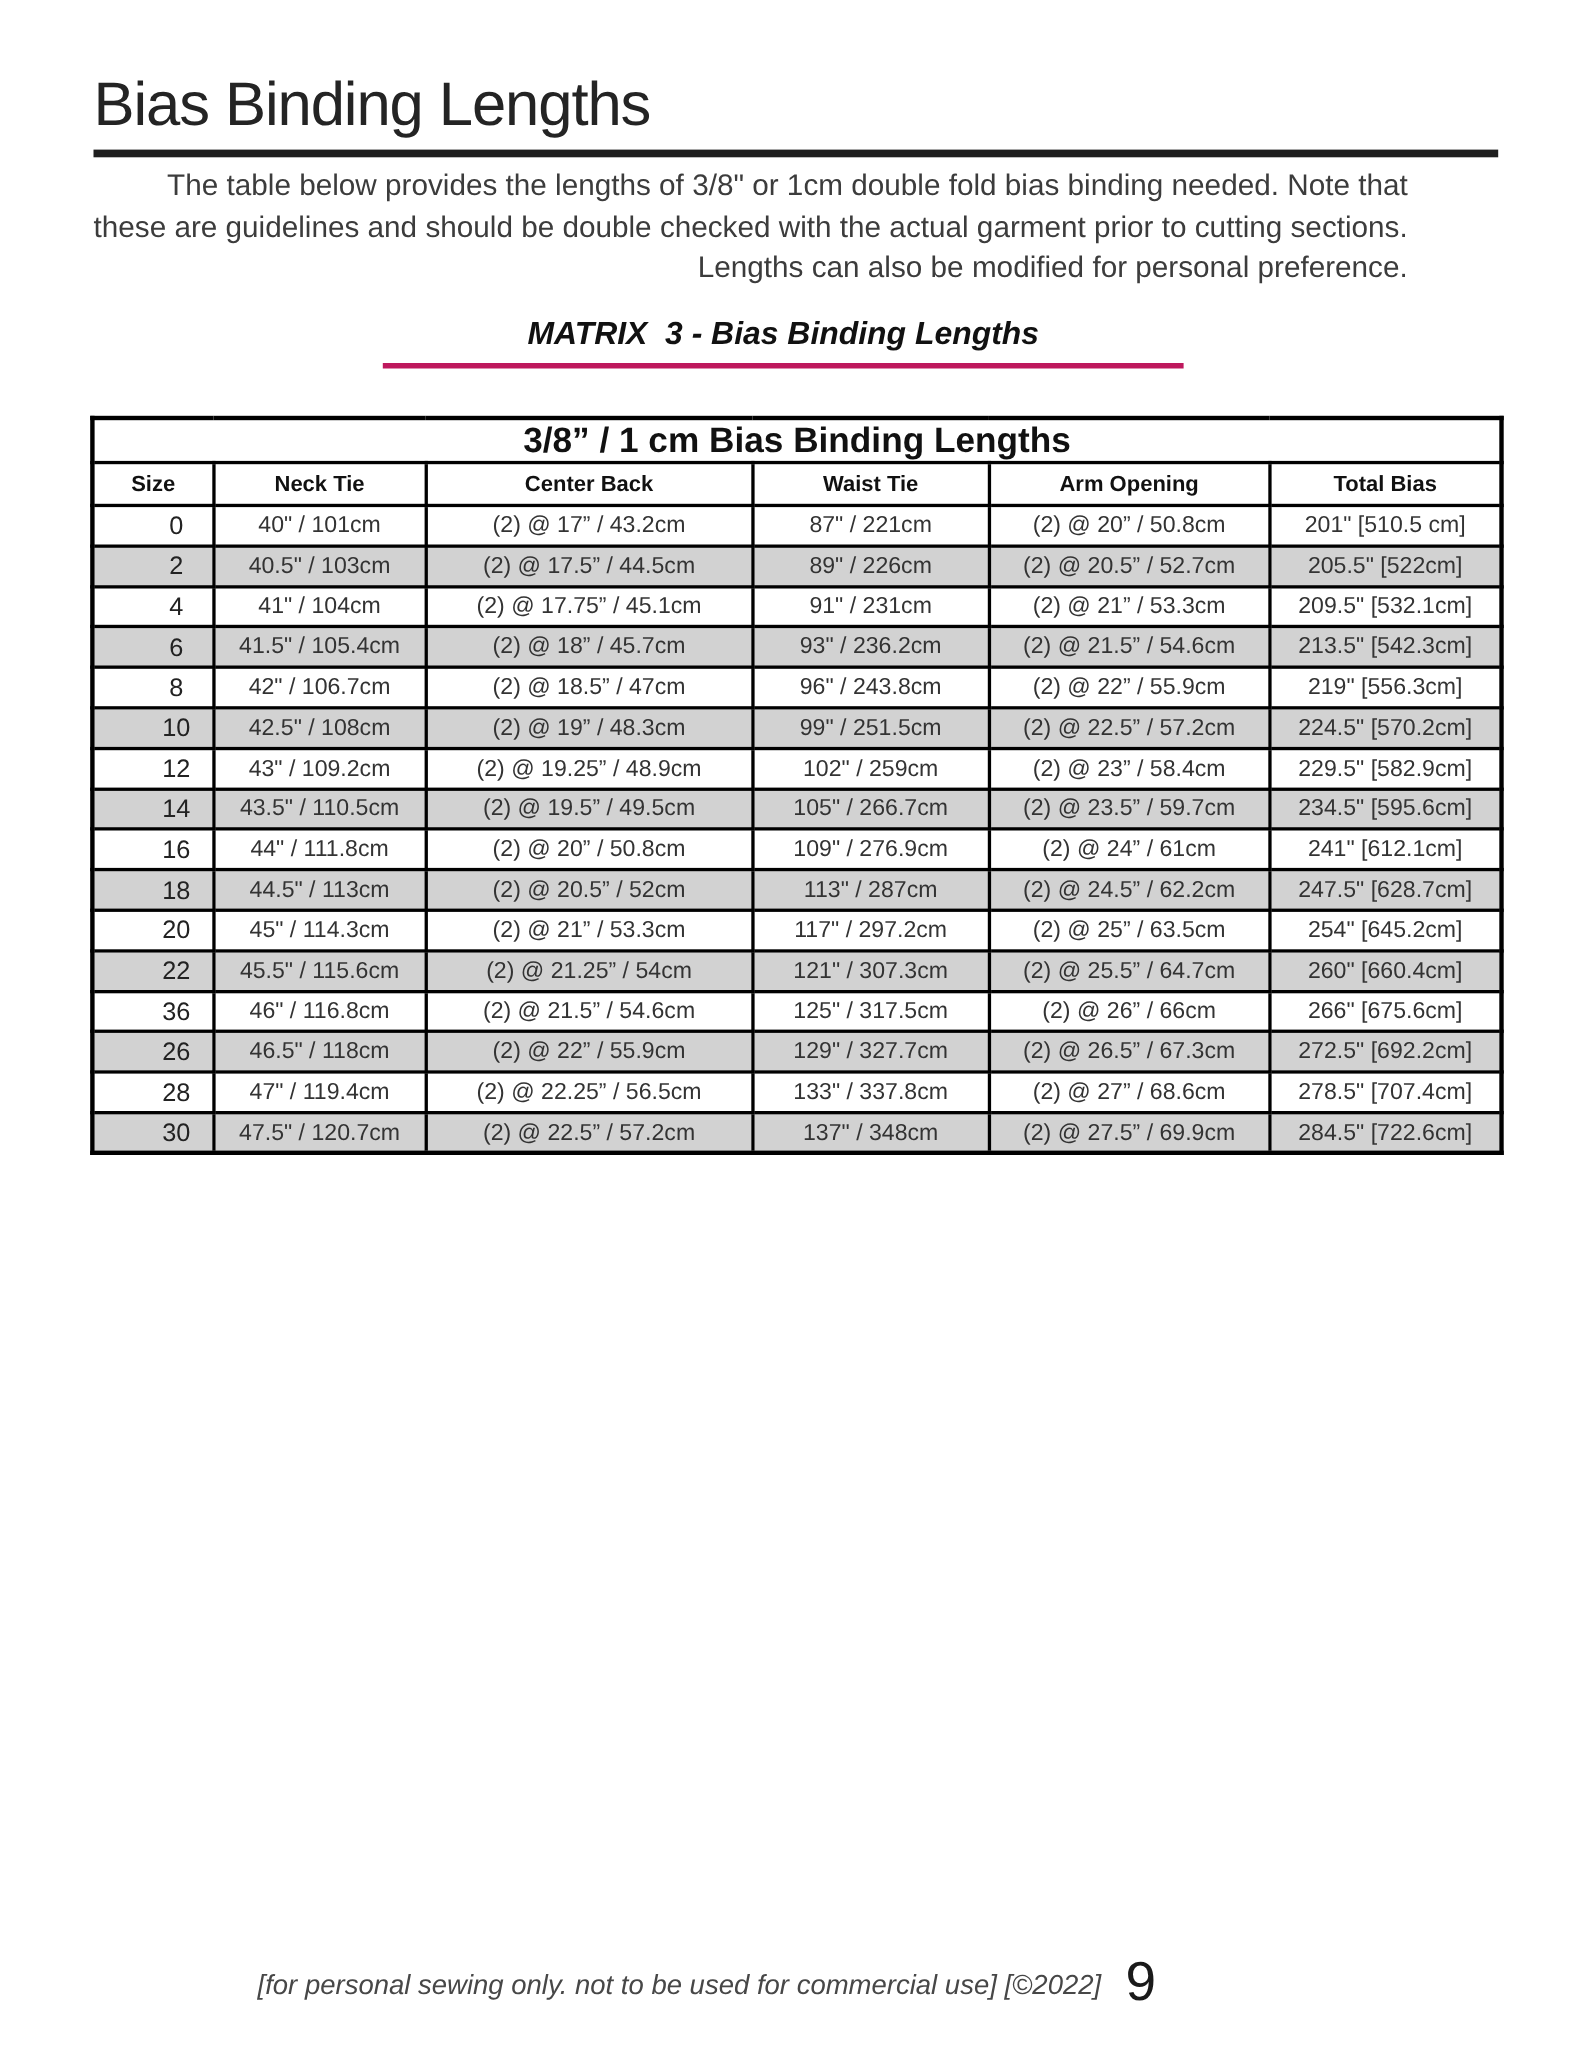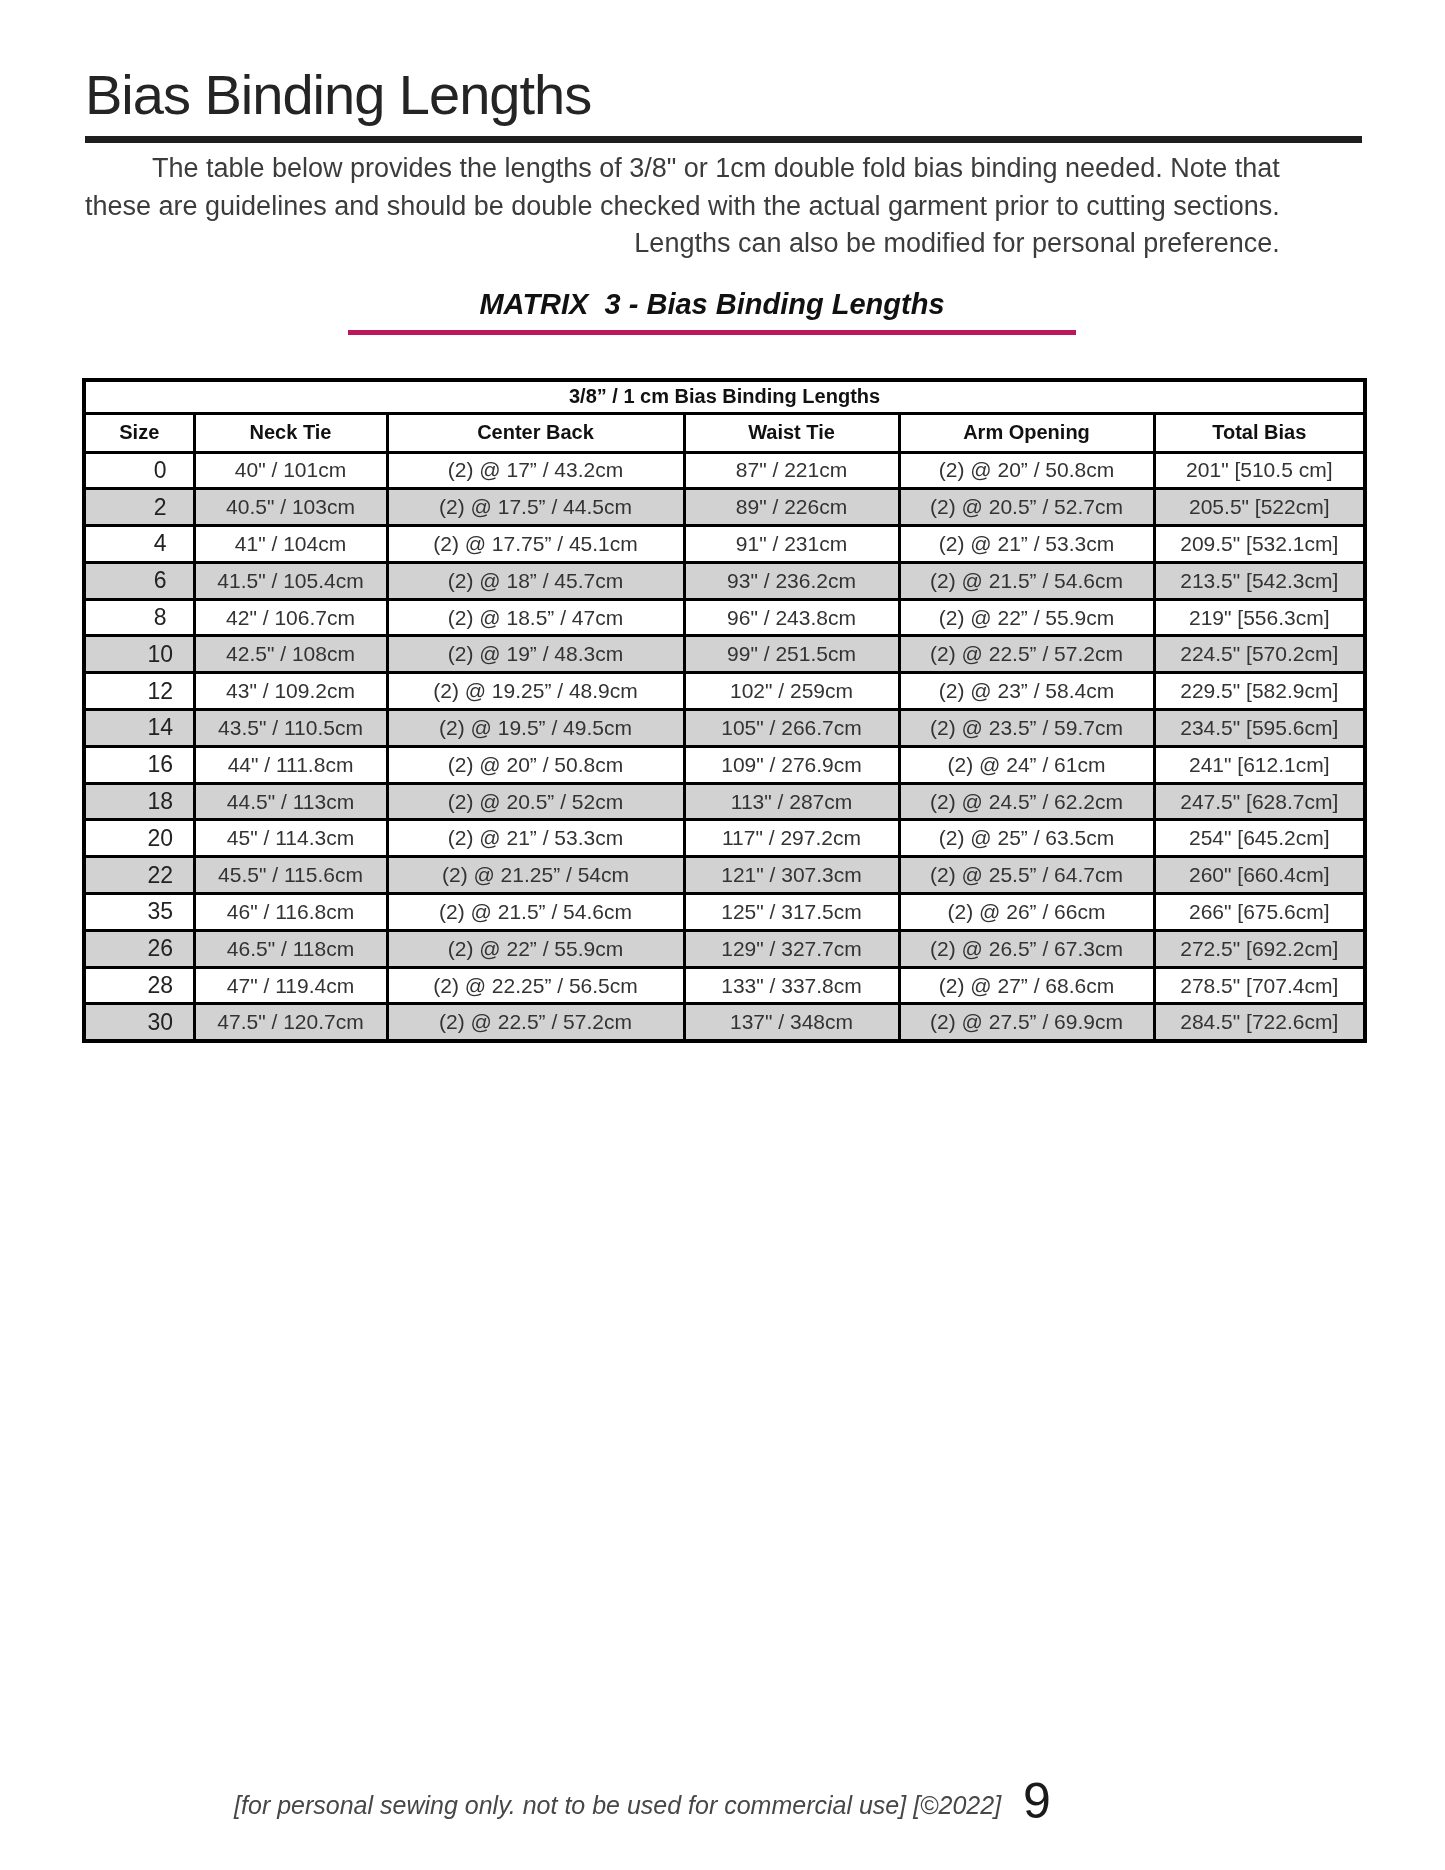--- a/index.html
+++ b/index.html
@@ -44,21 +44,21 @@
     width:1281px;
     border-collapse:collapse; table-layout:fixed;
     border:4px solid #000;
   }
   .binding-table th, .binding-table td {
     border:3px solid #000;
     text-align:center; vertical-align:middle;
     overflow:hidden;
   }
   .binding-table tr.caption-row th {
-    height:33px; font-size:20px; font-weight:bold; color:#111;margin-top:32px;
+    height:33px; font-size:32px; font-weight:bold; color:#111;margin-top:32px;
   }
   .binding-table tr.header-row th {
     height:39px; font-size:20px; font-weight:bold; color:#111;
   }
   .binding-table td {
     height:36.8px; font-size:21px; color:#333;
   }
   .binding-table td.size-col {
     font-size:23px; color:#222; padding-left:42px;
   }
@@ -207,21 +207,21 @@
         </tr>
         <tr class="alt">
           <td class="size-col">22</td>
           <td>45.5" / 115.6cm</td>
           <td>(2) @ 21.25” / 54cm</td>
           <td>121" / 307.3cm</td>
           <td>(2) @ 25.5” / 64.7cm</td>
           <td>260" [660.4cm]</td>
         </tr>
         <tr>
-          <td class="size-col">35</td>
+          <td class="size-col">36</td>
           <td>46" / 116.8cm</td>
           <td>(2) @ 21.5” / 54.6cm</td>
           <td>125" / 317.5cm</td>
           <td>(2) @ 26” / 66cm</td>
           <td>266" [675.6cm]</td>
         </tr>
         <tr class="alt">
           <td class="size-col">26</td>
           <td>46.5" / 118cm</td>
           <td>(2) @ 22” / 55.9cm</td>

